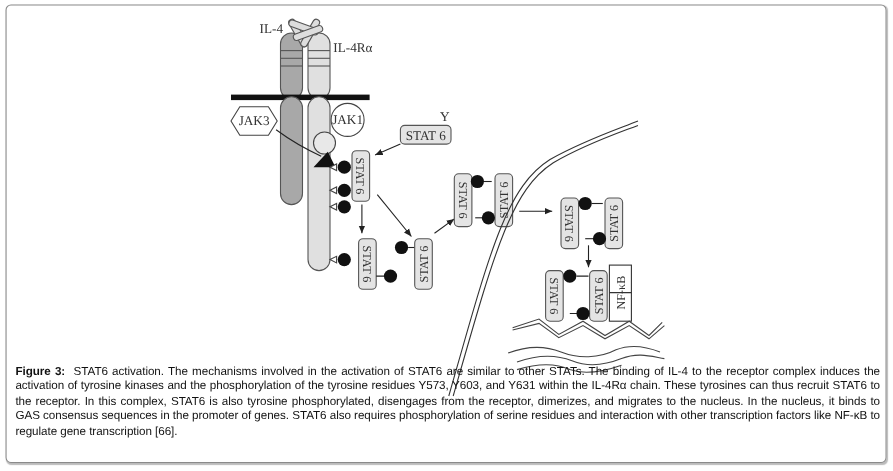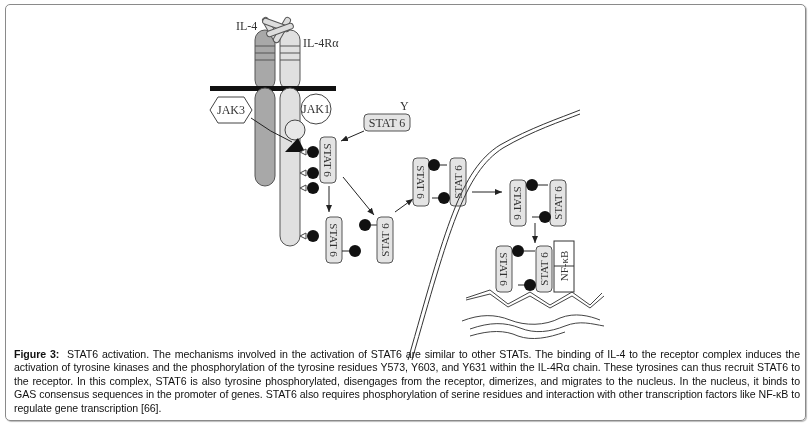--- a/index.html
+++ b/index.html
@@ -1,20 +1,20 @@
 <!DOCTYPE html>
 <html><head>
 <meta charset="utf-8">
 <style>
   html,body{margin:0;padding:0;background:#fff;}
   body{width:812px;height:428px;position:relative;overflow:hidden;font-family:"Liberation Sans",sans-serif;}
   .frame{position:absolute;left:5px;top:4px;width:801px;height:417px;border:1px solid #8a8a8a;border-radius:5px;box-shadow:1px 1px 1px #bbb;box-sizing:border-box;}
   svg{position:absolute;left:0;top:0;}
   .serif{font-family:"Liberation Serif",serif;}
-  .caption{position:absolute;left:14px;top:348px;width:786px;font-size:10.6px;line-height:13.4px;color:#111;text-align:justify;letter-spacing:-0.05px;}
+  .caption{position:absolute;left:14px;top:332px;width:786px;font-size:10.6px;line-height:13.4px;color:#111;text-align:justify;letter-spacing:-0.05px;}
   .caption b{font-weight:bold;}
 </style>
 </head>
 <body>
 
 <div class="frame"></div>
 
 <svg width="812" height="428" viewBox="0 0 812 428">
   <defs>
     <marker id="ah" markerWidth="8" markerHeight="8" refX="7" refY="4" orient="auto">

